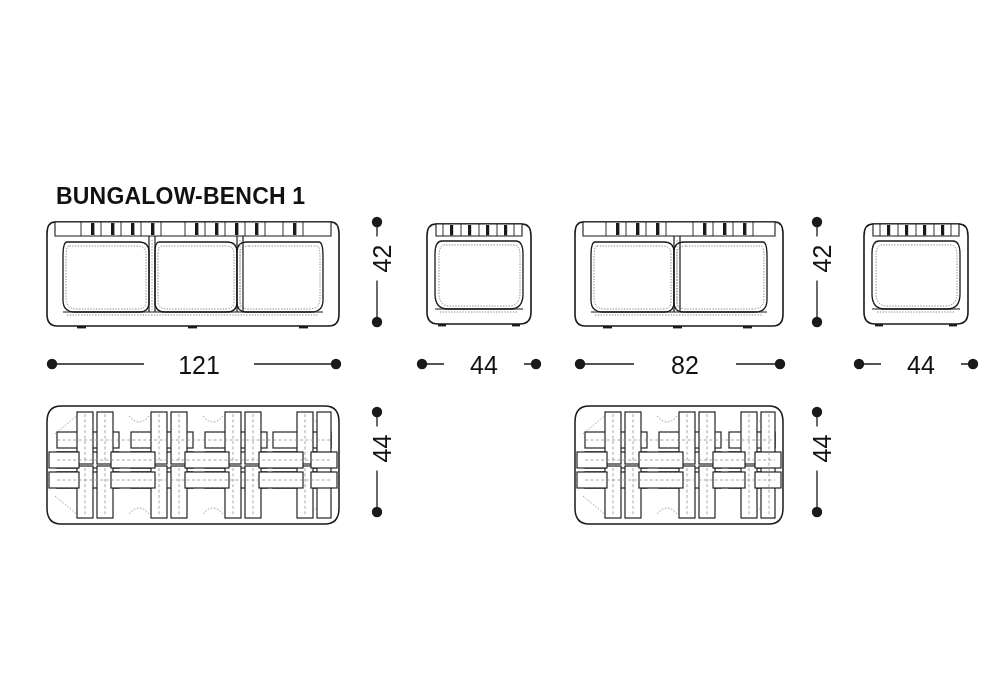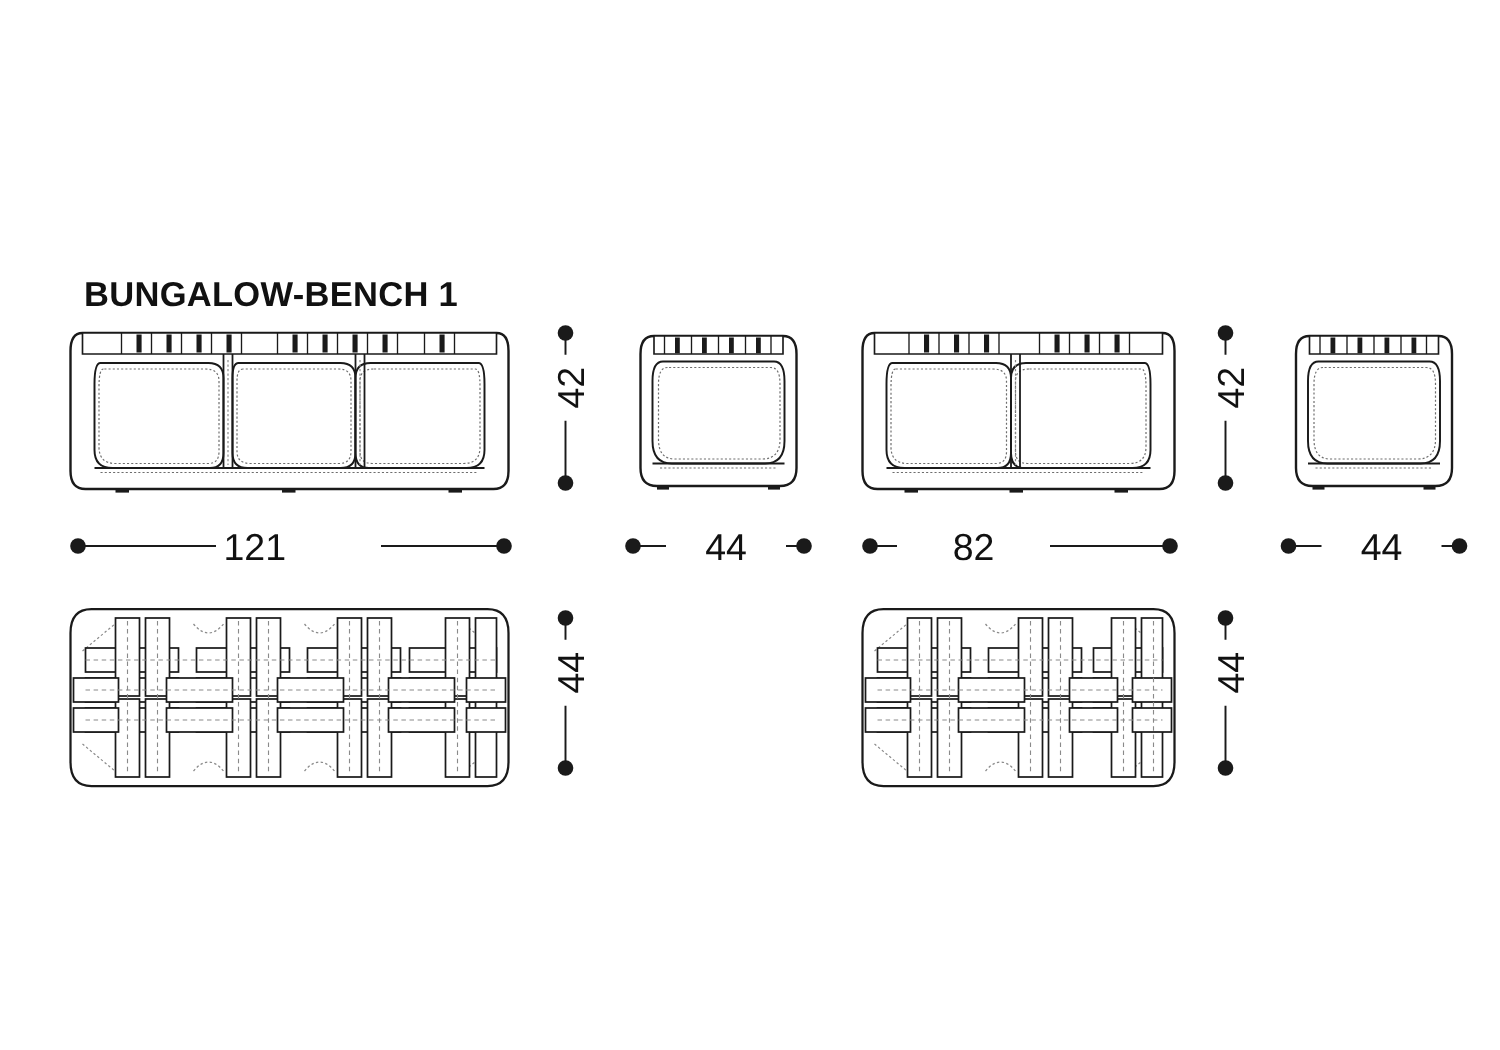--- a/index.html
+++ b/index.html
@@ -101,21 +101,21 @@
   <div class="dimlabel vert" style="left:360px; top:244px; width:34px; text-align:center;
        transform:rotate(-90deg);">42</div>
 
   <div class="viewbox" style="left:44px; top:352px;">
     <svg width="300" height="24" viewBox="0 0 300 24">
       <line x1="8" y1="12" x2="292" y2="12" stroke="#1a1a1a" stroke-width="1.3"></line>
       <circle cx="8" cy="12" r="5.2" fill="#1a1a1a"></circle>
       <circle cx="292" cy="12" r="5.2" fill="#1a1a1a"></circle>
     </svg>
   </div>
-  <div class="dimlabel" style="left:144px; top:351px; width:100px; ">121</div>
+  <div class="dimlabel" style="left:144px; top:351px; width:100px; text-align:center;">121</div>
 
   <div class="viewbox" style="left:424px; top:220px;">
     <svg width="110" height="112" viewBox="0 0 110 112">
       <path d="M12,4 Q3,4 3,16 L3,92 Q3,104 14,104 L96,104 Q107,104 107,92 L107,16 Q107,4 98,4 Z" fill="#ffffff" stroke="#1a1a1a" stroke-width="1.6"></path>
       <path d="M12,4 L98,4 L98,16 L12,16 Z" fill="#ffffff" stroke="#1a1a1a" stroke-width="1.1"></path>
       <g fill="#1a1a1a">
         <rect x="26" y="5" width="3.2" height="10.5"></rect>
         <rect x="44" y="5" width="3.2" height="10.5"></rect>
         <rect x="62" y="5" width="3.2" height="10.5"></rect>
         <rect x="80" y="5" width="3.2" height="10.5"></rect>
@@ -294,21 +294,21 @@
   <div class="dimlabel vert" style="left:800px; top:244px; width:34px; text-align:center;
        transform:rotate(-90deg);">42</div>
 
   <div class="viewbox" style="left:572px; top:352px;">
     <svg width="216" height="24" viewBox="0 0 216 24">
       <line x1="8" y1="12" x2="208" y2="12" stroke="#1a1a1a" stroke-width="1.3"></line>
       <circle cx="8" cy="12" r="5.2" fill="#1a1a1a"></circle>
       <circle cx="208" cy="12" r="5.2" fill="#1a1a1a"></circle>
     </svg>
   </div>
-  <div class="dimlabel" style="left:598px; top:351px; width:92px; text-align:center;">82</div>
+  <div class="dimlabel" style="left:634px; top:351px; width:92px; text-align:center;">82</div>
 
   <div class="viewbox" style="left:861px; top:220px;">
     <svg width="110" height="112" viewBox="0 0 110 112">
       <path d="M12,4 Q3,4 3,16 L3,92 Q3,104 14,104 L96,104 Q107,104 107,92 L107,16 Q107,4 98,4 Z" fill="#ffffff" stroke="#1a1a1a" stroke-width="1.6"></path>
       <path d="M12,4 L98,4 L98,16 L12,16 Z" fill="#ffffff" stroke="#1a1a1a" stroke-width="1.1"></path>
       <g fill="#1a1a1a">
         <rect x="26" y="5" width="3.2" height="10.5"></rect>
         <rect x="44" y="5" width="3.2" height="10.5"></rect>
         <rect x="62" y="5" width="3.2" height="10.5"></rect>
         <rect x="80" y="5" width="3.2" height="10.5"></rect>

